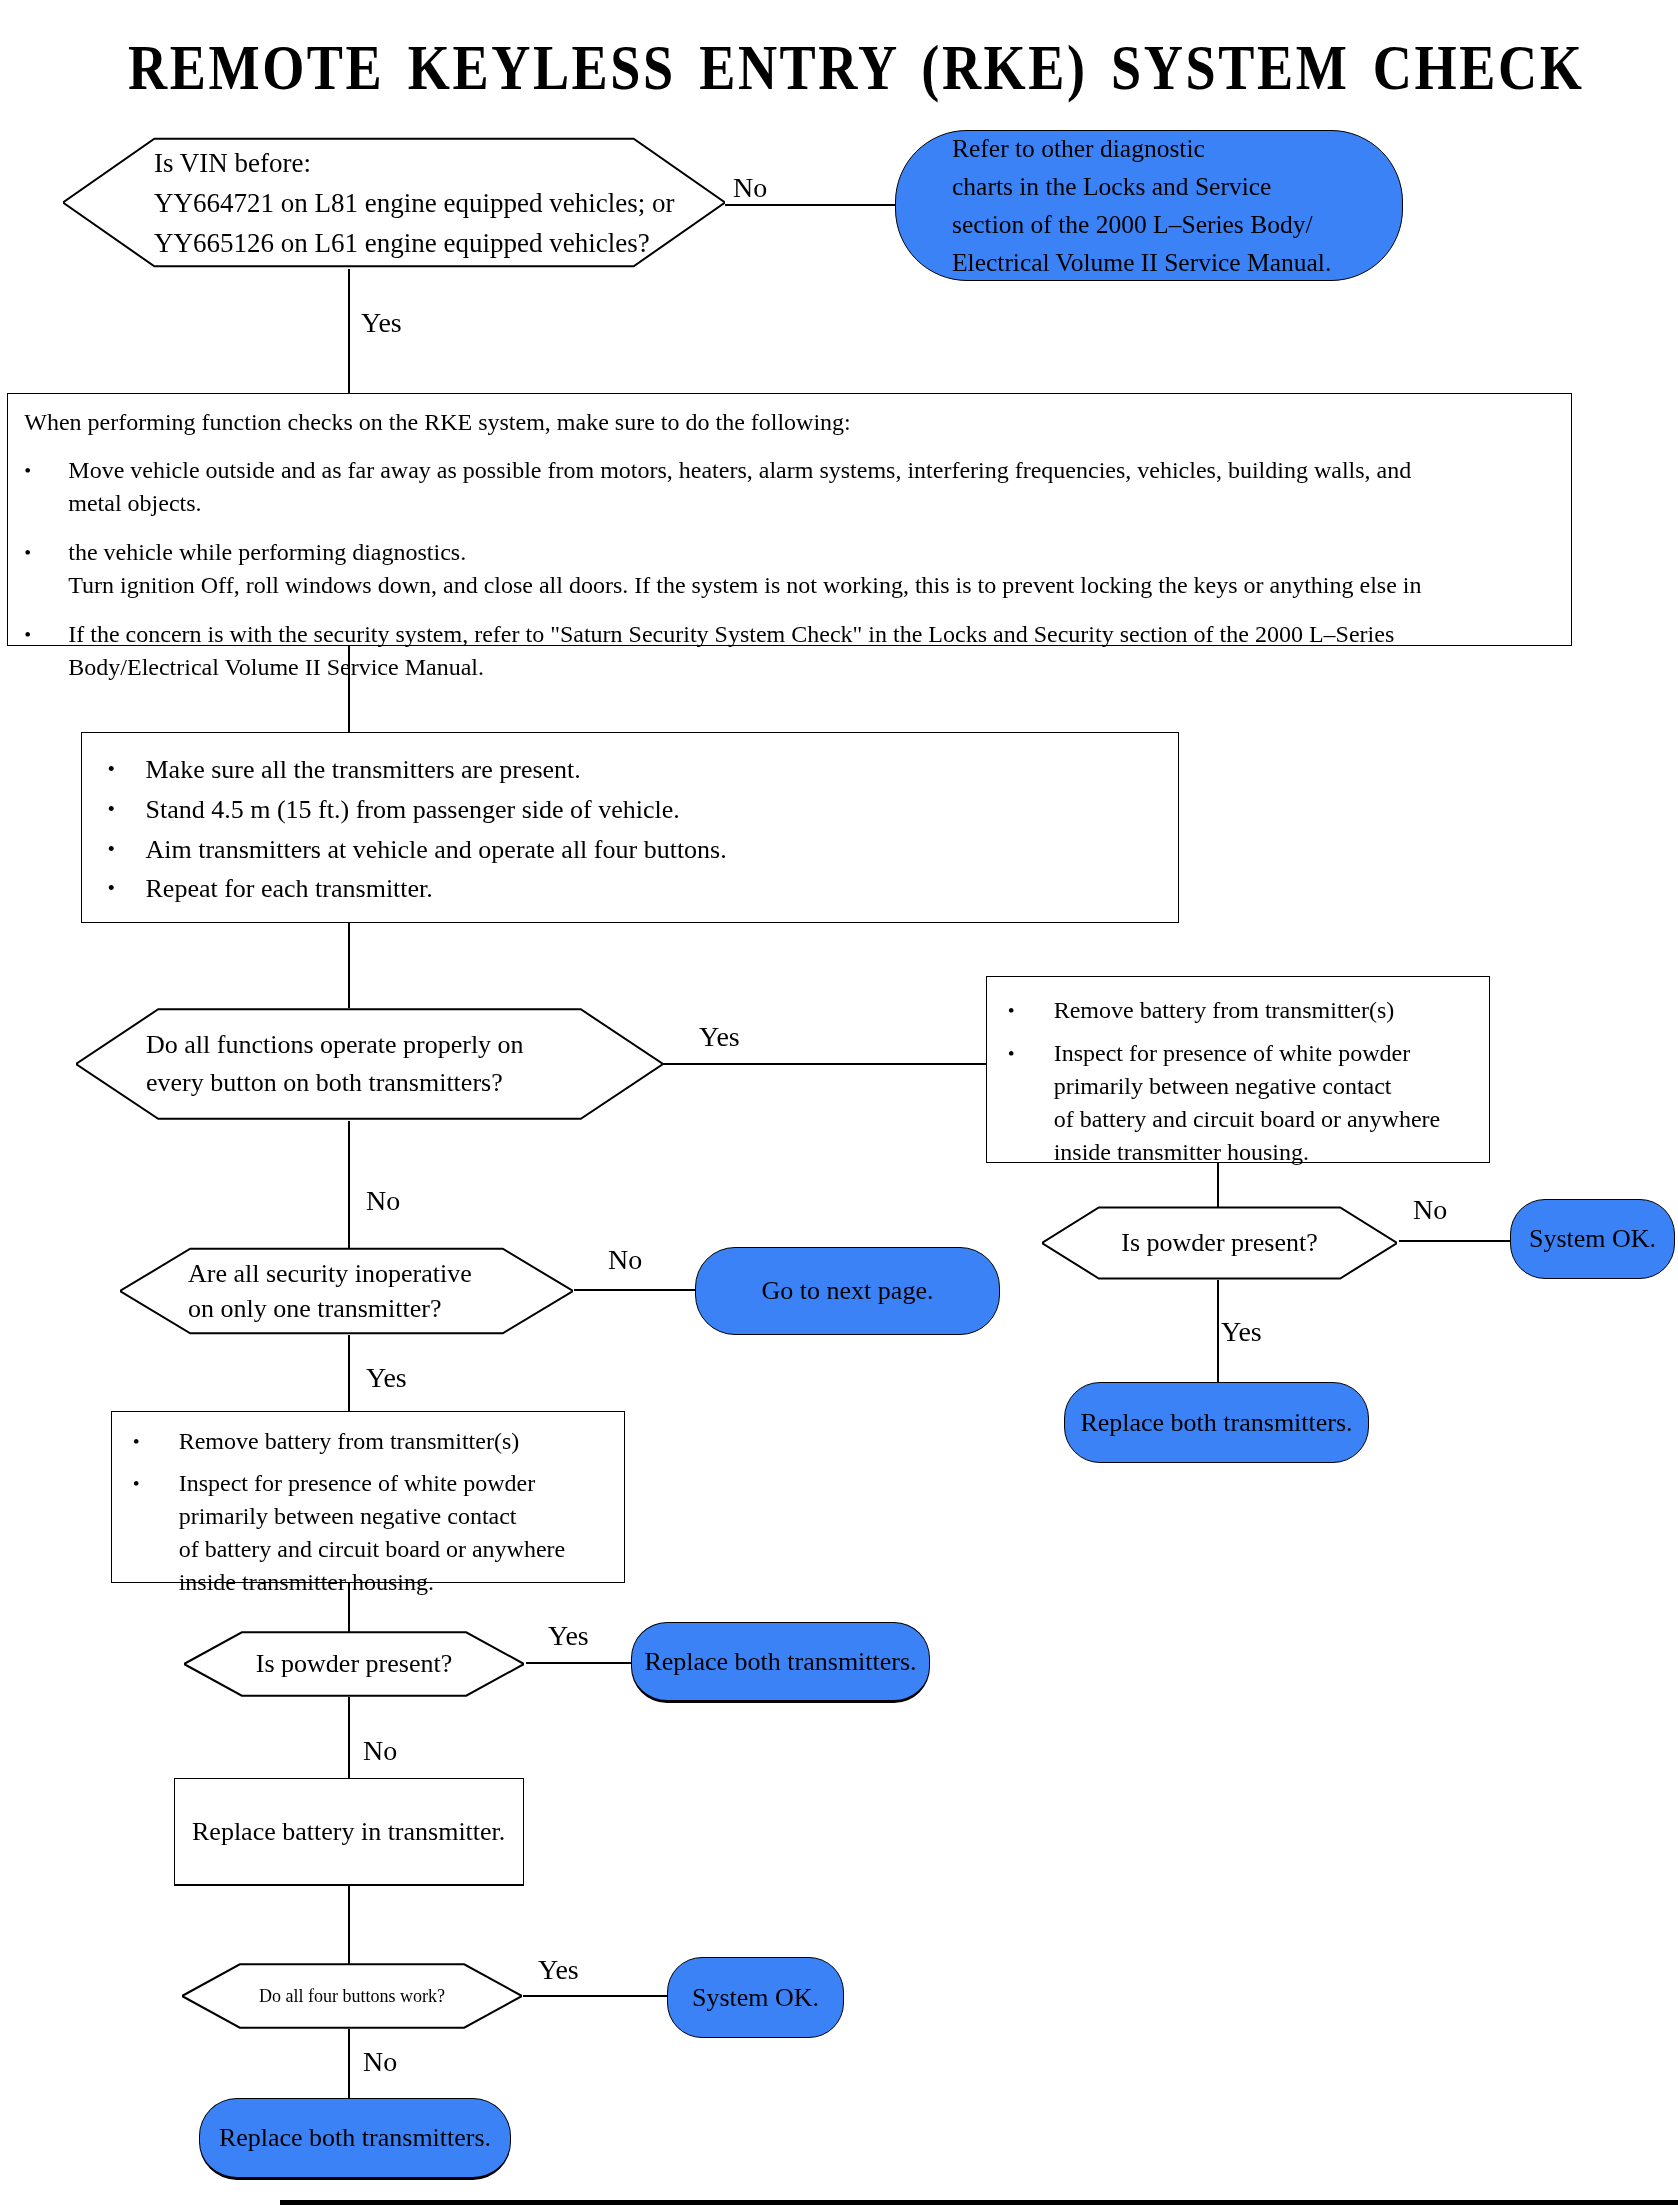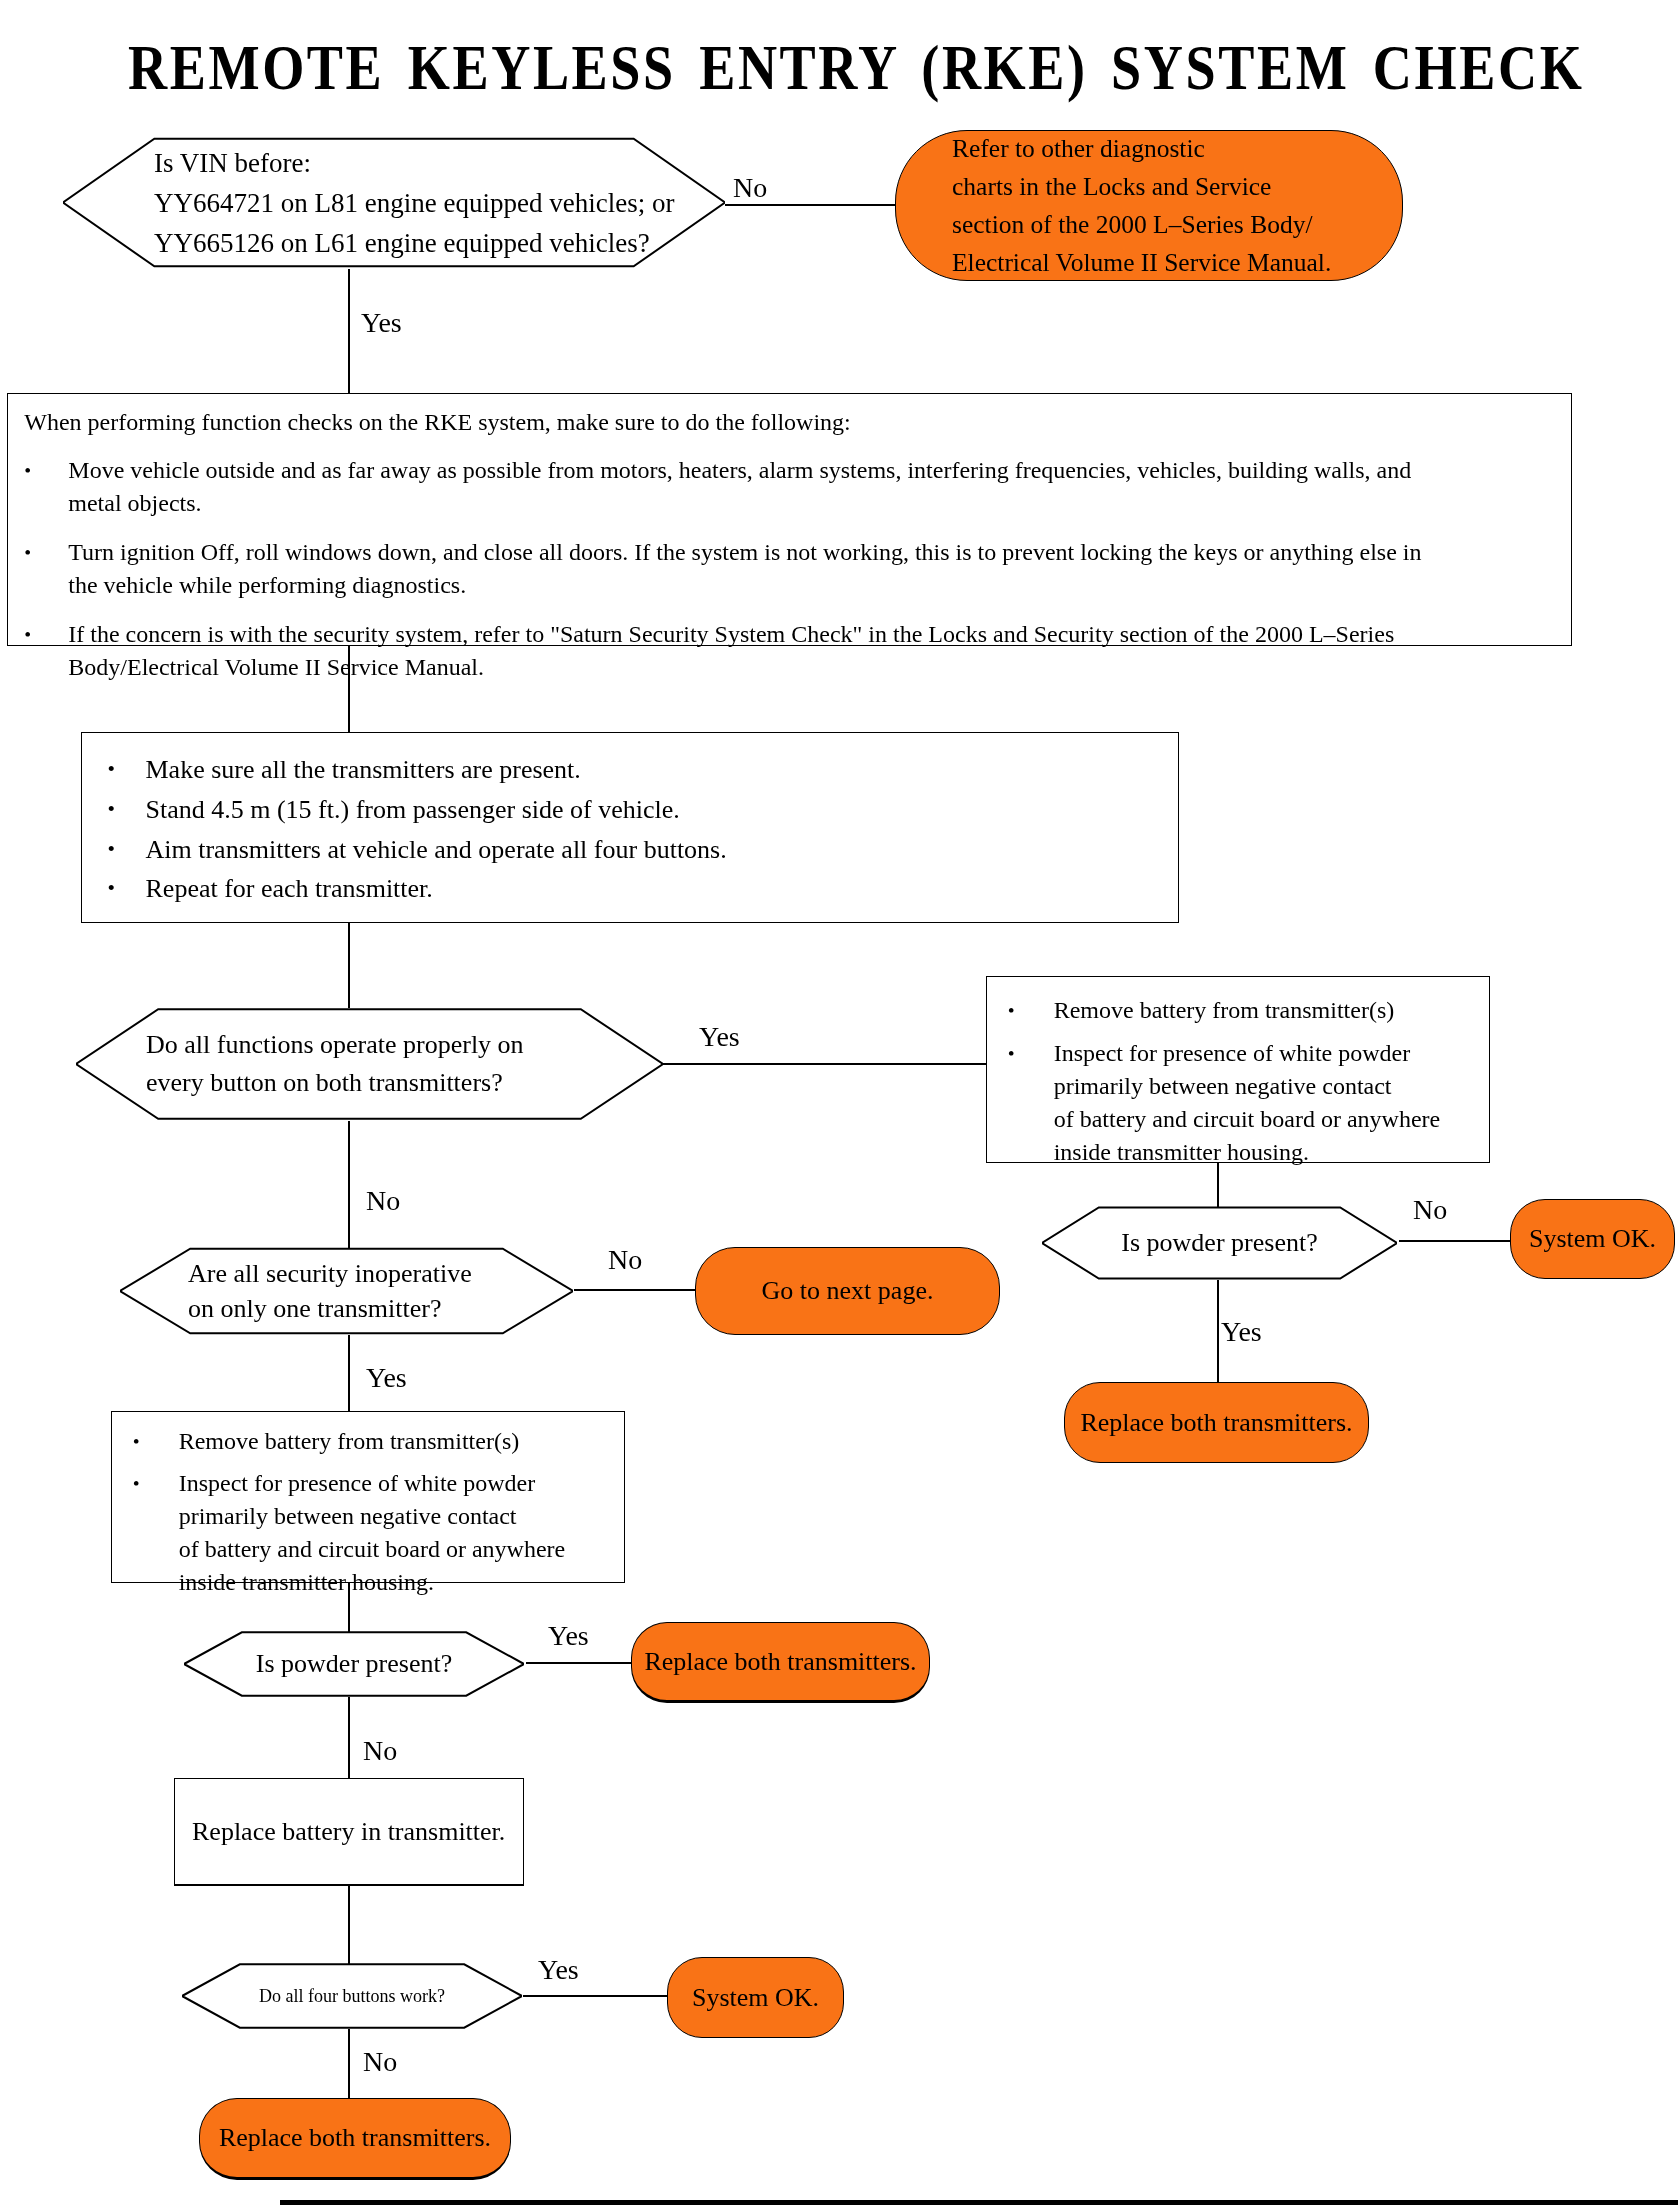--- a/index.html
+++ b/index.html
@@ -4,21 +4,21 @@
 <style>
   html,body{margin:0;padding:0;background:#ffffff;}
   #canvas{position:relative;width:1678px;height:2205px;background:#ffffff;
           font-family:"Liberation Serif", serif;color:#000;overflow:hidden;}
   .title{position:absolute;font-weight:700;font-size:63px;letter-spacing:3px;word-spacing:8.5px;
          transform:scaleX(.86);transform-origin:left center;white-space:nowrap;}
   .node{position:absolute;box-sizing:border-box;}
   .hex svg{position:absolute;inset:0;width:100%;height:100%;display:block;}
   .hex .txt{position:absolute;inset:0;display:flex;flex-direction:column;justify-content:center;}
   .hex .txt span{display:block;white-space:nowrap;}
-  .term{border:1.8px solid #000;background:#f97316;display:flex;flex-direction:column;justify-content:center;}
+  .term{border:1.8px solid #000;background:#3b82f6;display:flex;flex-direction:column;justify-content:center;}
   .term span{display:block;white-space:nowrap;}
   .center{align-items:center;text-align:center;}
   .rectnode{border:1.8px solid #000;border-bottom-width:2.4px;background:#fff;display:flex;align-items:center;}
   .procbox{border:1.8px solid #000;background:#fff;}
   .pline{white-space:nowrap;}
   .brow{display:flex;align-items:flex-start;}
   .b{flex:none;text-align:left;font-size:.82em;}
   .bl span{display:block;white-space:nowrap;}
   .line{position:absolute;background:#000;}
   .lab{position:absolute;font-size:28px;white-space:nowrap;}
@@ -58,22 +58,22 @@
     <div class="brow" style="margin-top:14.6px;">
       <span class="b" style="width:44px;">•</span>
       <div class="bl">
         <span>Move vehicle outside and as far away as possible from motors, heaters, alarm systems, interfering frequencies, vehicles, building walls, and</span>
         <span>metal objects.</span>
       </div>
     </div>
     <div class="brow" style="margin-top:16px;">
       <span class="b" style="width:44px;">•</span>
       <div class="bl">
+        <span>the vehicle while performing diagnostics.</span>
         <span>Turn ignition Off, roll windows down, and close all doors. If the system is not working, this is to prevent locking the keys or anything else in</span>
-        <span>the vehicle while performing diagnostics.</span>
       </div>
     </div>
     <div class="brow" style="margin-top:16px;">
       <span class="b" style="width:44px;">•</span>
       <div class="bl">
         <span>If the concern is with the security system, refer to "Saturn Security System Check" in the Locks and Security section of the 2000 L–Series</span>
         <span>Body/Electrical Volume II Service Manual.</span>
       </div>
     </div>
   </div>

